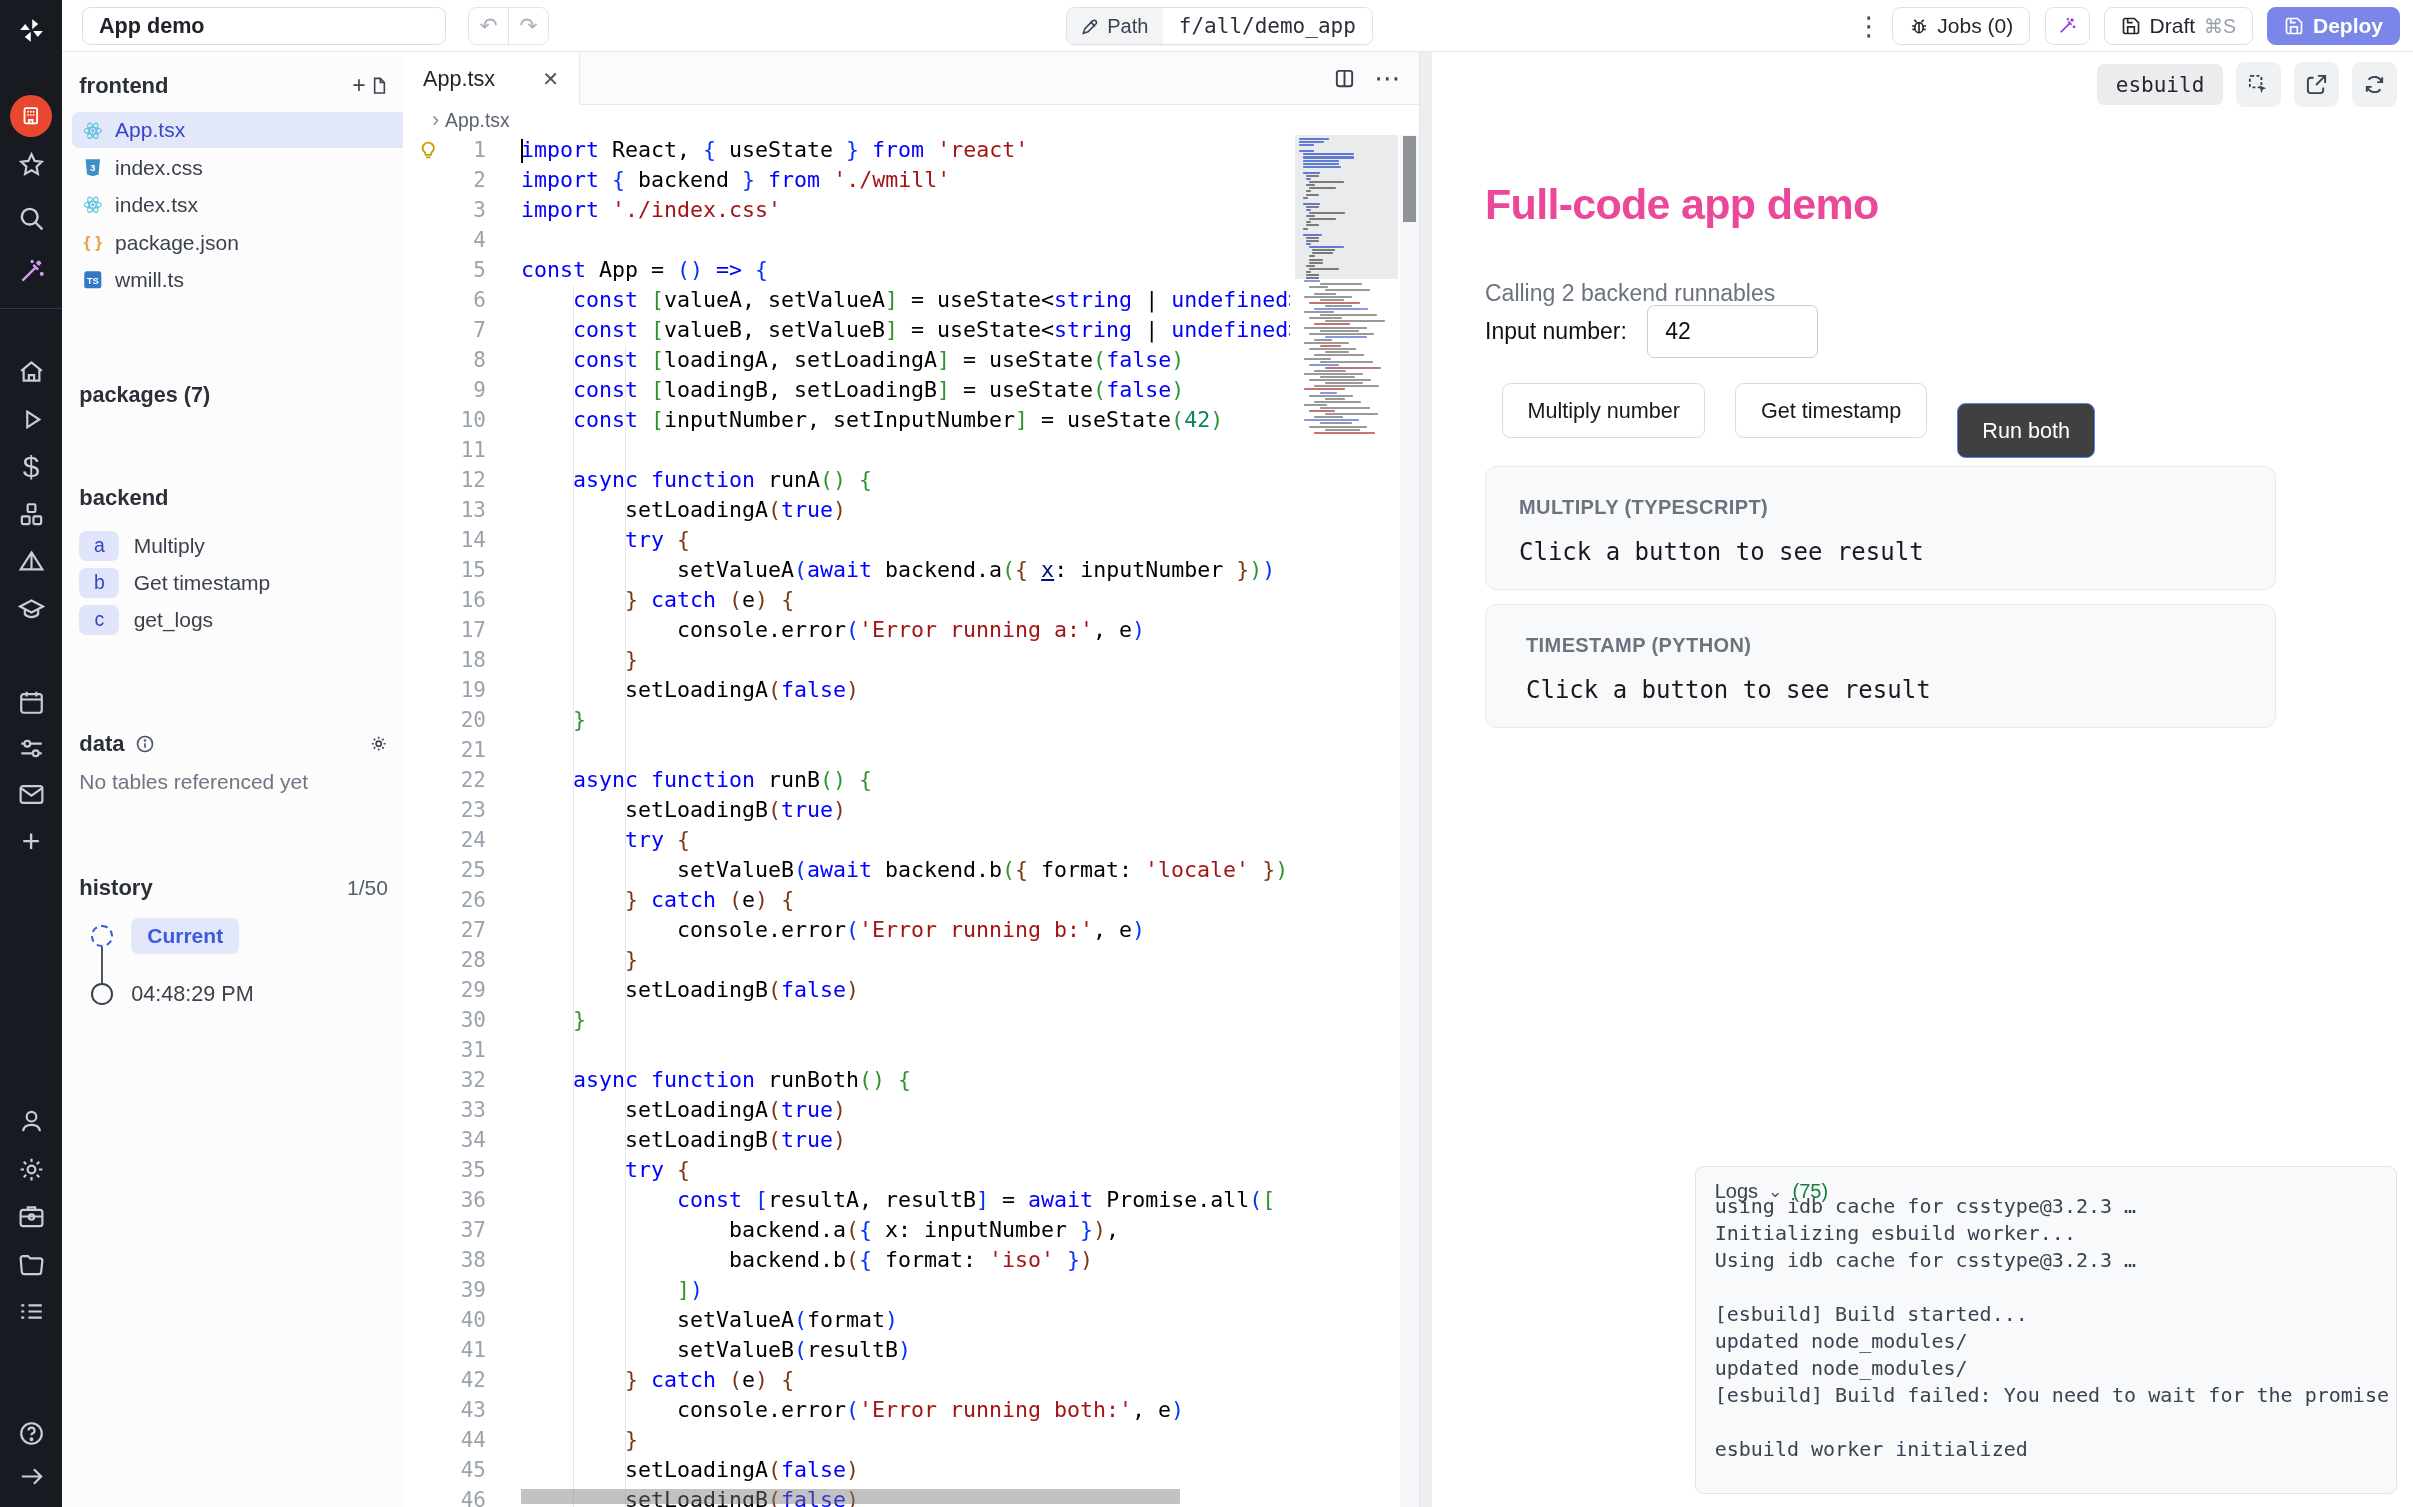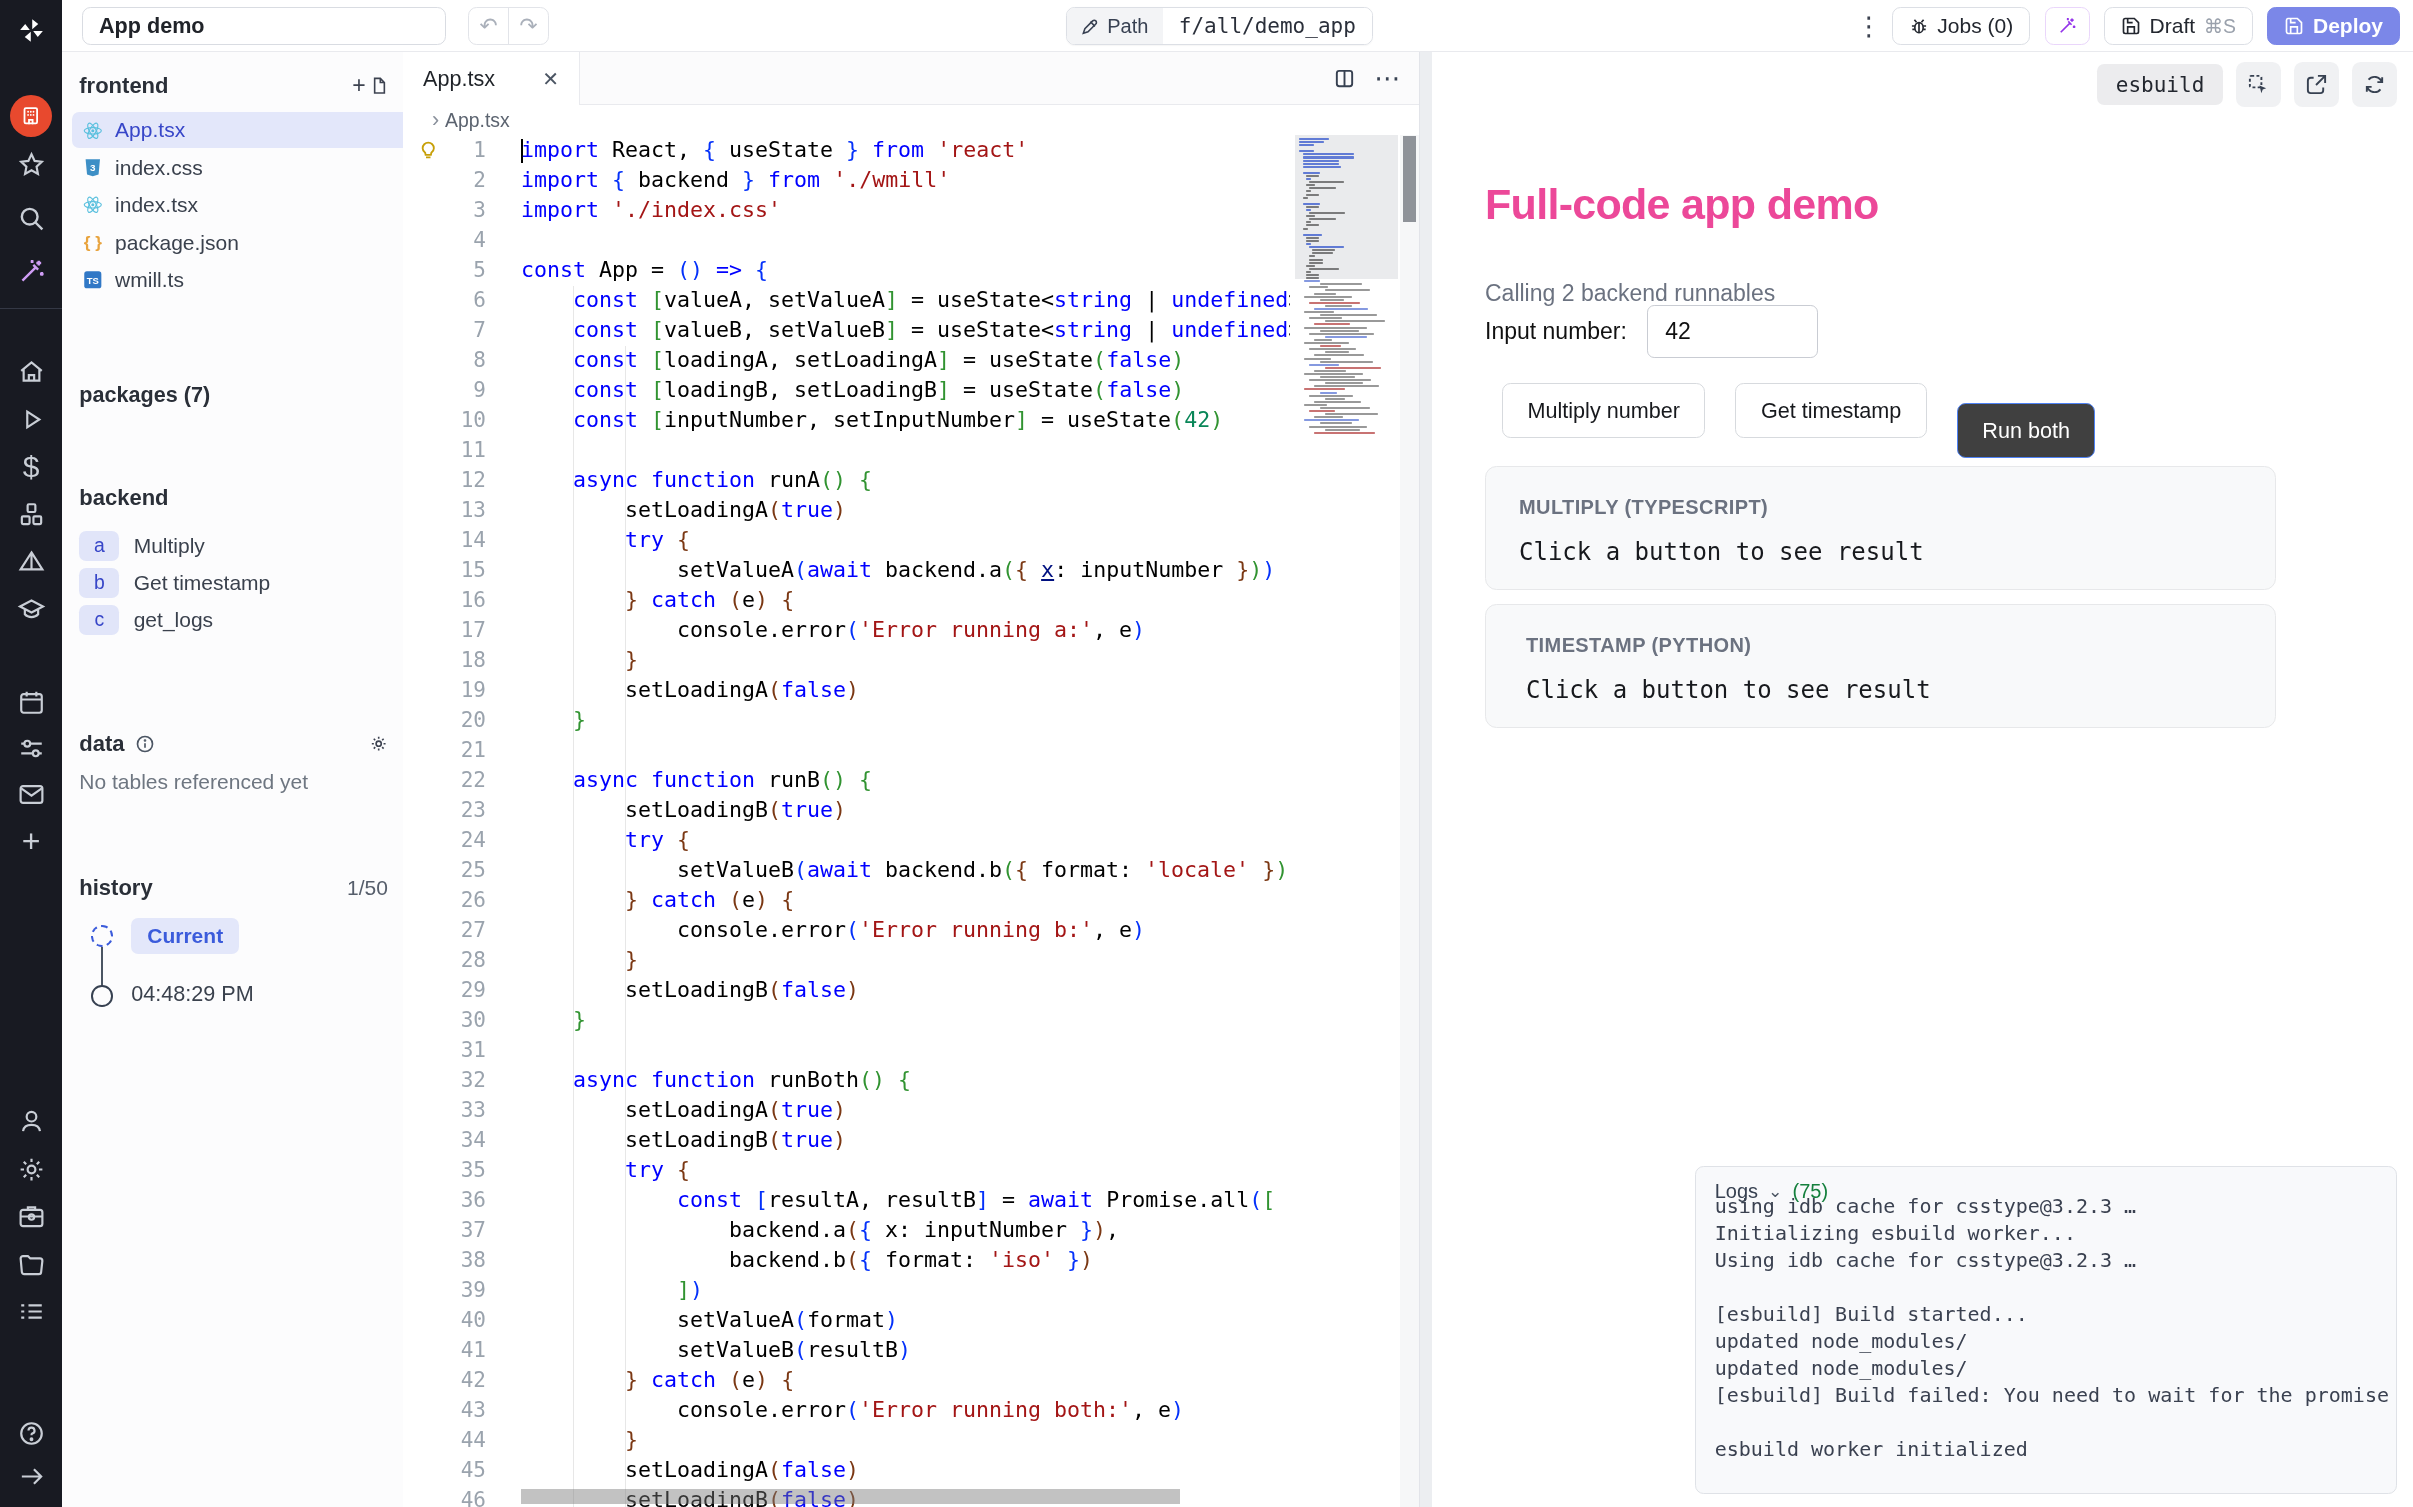--- a/index.html
+++ b/index.html
@@ -419,21 +419,21 @@
             <circle cx="12" cy="13" r="3.5"></circle>
             <path d="M8 7 L9.5 4.5 H14.5 L16 7"></path>
           </svg>
         </span>
     </div>
     <div style="position:absolute;top:866px;left:29px;display:flex;align-items:center;gap:18.7px;">
       <span class="dash-circ"></span>
       <span class="current-badge">Current</span>
     </div>
     <div class="hist-line" style="left:39px;top:895px;height:46px;"></div>
-    <div style="position:absolute;top:929px;left:29px;display:flex;align-items:flex-end;gap:18.7px;">
+    <div style="position:absolute;top:929px;left:29px;display:flex;align-items:center;gap:18.7px;">
       <span class="open-circ"></span>
       <span style="font-size:21.6px;color:#3a414d;">04:48:29 PM</span>
     </div>
   </div>
 
   <div id="editor">
     <div id="tabbar">
       <div class="tab">
         <span>App.tsx</span>
           <span class="x">✕</span>

